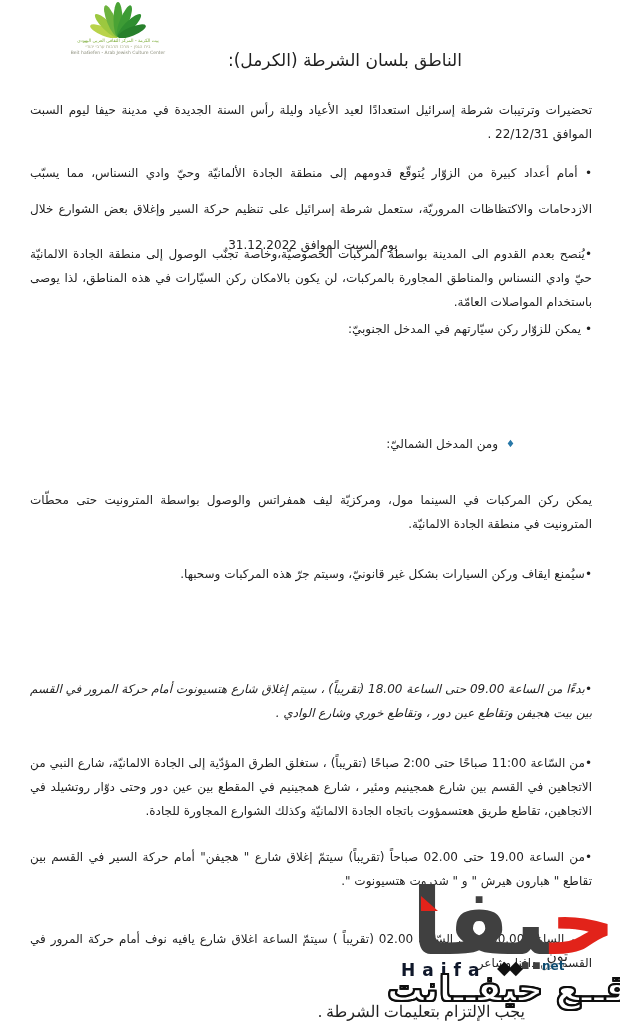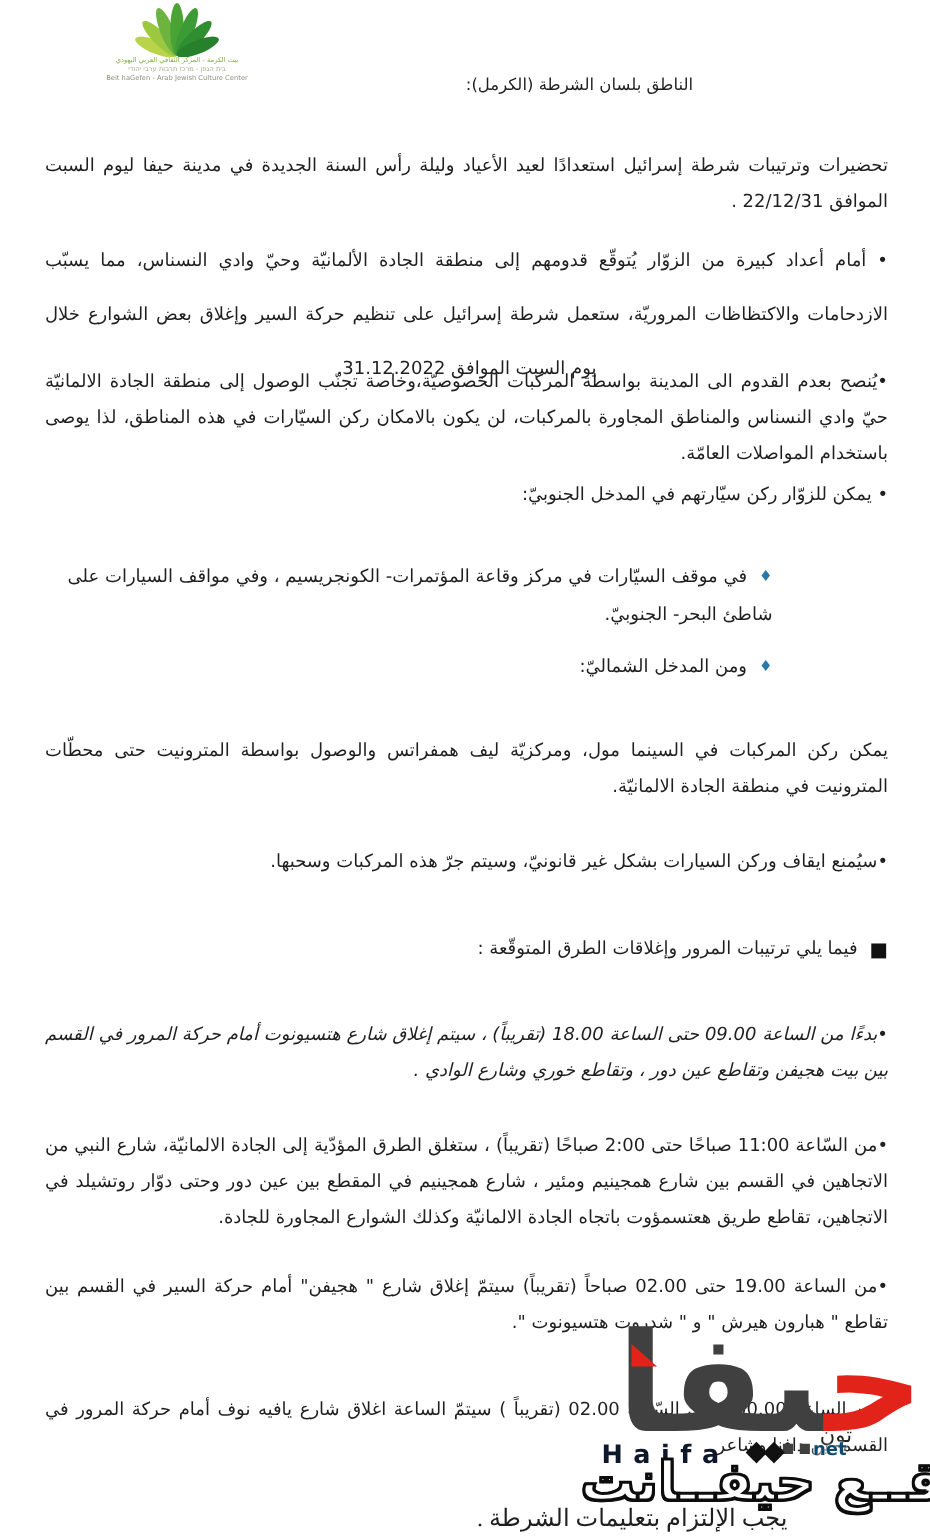--- a/index.html
+++ b/index.html
@@ -16,21 +16,21 @@
   .bhg-cap.c3{color:#8e907e;}
   .haifa{position:absolute;right:36px;top:20px;display:flex;gap:5px;align-items:flex-start;}
   .haifa-texts{margin-top:13px;text-align:center;color:#2a3f8f;}
   .haifa-heb{font-size:23px;font-weight:bold;line-height:22px;letter-spacing:1px;}
   .haifa-sub{font-size:9px;line-height:11px;}
   
   .para{
     position:absolute;left:30px;right:28px;direction:rtl;text-align:justify;text-align-last:right;
     font-size:12px;line-height:24px;color:#1f1f1f;
   }
-  .spk{position:absolute;top:50px;right:158px;direction:rtl;font-size:11px;white-space:nowrap;}
+  .spk{position:absolute;top:50px;right:158px;direction:rtl;font-size:17px;white-space:nowrap;}
   .p-0{top:98px;}
   .p-1{top:155px;line-height:36px;text-align-last:center;}
   .p-2{top:242px;}
   .p-3{top:317px;}
   .p-4{top:372px;right:105px;left:45px;}
   .p-5{top:432px;right:105px;left:45px;}
   .p-6{top:488px;}
   .p-7{top:562px;}
   .p-8{top:620px;}
   .p-9{top:677px;font-style:italic;}
@@ -86,33 +86,27 @@
   </div>
 
 
   <div class="spk">الناطق بلسان الشرطة (الكرمل):</div>
 
   <div class="para p-0">تحضيرات وترتيبات شرطة إسرائيل استعدادًا لعيد الأعياد وليلة رأس السنة الجديدة في مدينة حيفا ليوم السبت الموافق 22/12/31 .</div>
   <div class="para p-1">• أمام أعداد كبيرة من الزوّار يُتوقّع قدومهم إلى منطقة الجادة الألمانيّة وحيّ وادي النسناس، مما يسبّب الازدحامات والاكتظاظات المروريّة، ستعمل شرطة إسرائيل على تنظيم حركة السير وإغلاق بعض الشوارع خلال يوم السبت الموافق 31.12.2022.</div>
   <div class="para p-2">•يُنصح بعدم القدوم الى المدينة بواسطة المركبات الخصوصيّة،وخاصة تجنّب الوصول إلى منطقة الجادة الالمانيّة حيّ وادي النسناس والمناطق المجاورة بالمركبات، لن يكون بالامكان ركن السيّارات في هذه المناطق، لذا  يوصى باستخدام المواصلات العامّة.</div>
   <div class="para p-3">• يمكن للزوّار  ركن سيّارتهم في المدخل الجنوبيّ:</div>
 
-  <div class="para p-4">
-    <span class="dia">♦</span><span>في موقف السيّارات في مركز وقاعة المؤتمرات- الكونجريسيم  ، وفي مواقف السيارات على شاطئ البحر- الجنوبيّ.</span>
-  </div>
   <div class="para p-5">
     <span class="dia">♦</span><span>ومن المدخل الشماليّ:</span>
   </div>
 
   <div class="para p-6">يمكن ركن المركبات في السينما مول، ومركزيّة ليف همفراتس والوصول بواسطة المترونيت حتى محطّات المترونيت في منطقة الجادة الالمانيّة.</div>
   <div class="para p-7">•سيُمنع ايقاف وركن السيارات بشكل غير قانونيّ، وسيتم جرّ هذه المركبات وسحبها.</div>
 
-  <div class="para p-8">
-    <span class="sq">■</span><span>فيما يلي ترتيبات المرور وإغلاقات الطرق المتوقّعة :</span>
-  </div>
 
   <div class="para p-9">•بدءًا من الساعة 09.00 حتى الساعة 18.00 (تقريباً) ، سيتم إغلاق شارع هتسيونوت أمام حركة المرور في القسم بين بيت هجيفن وتقاطع عين دور ، وتقاطع خوري وشارع الوادي .</div>
   <div class="para p-10">•من السّاعة 11:00 صباحًا حتى 2:00 صباحًا (تقريباً) ، ستغلق الطرق المؤدّية إلى الجادة الالمانيّة، شارع النبي من  الاتجاهين في القسم بين شارع همجينيم ومئير ، شارع همجينيم في المقطع بين عين دور وحتى دوّار روتشيلد في الاتجاهين، تقاطع طريق هعتسمؤوت باتجاه الجادة الالمانيّة وكذلك الشوارع المجاورة للجادة.</div>
   <div class="para p-11">•من الساعة 19.00 حتى  02.00  صباحاً (تقريباً) سيتمّ إغلاق شارع " هجيفن" أمام حركة السير في القسم بين تقاطع " هبارون هيرش " و " شدروت هتسيونوت ".</div>
   <div class="para p-12">•من الساعة 00.00 وحتى السّاعة 02.00 (تقريباً ) سيتمّ الساعة اغلاق  شارع يافيه نوف أمام حركة المرور في القسم بين دافنا  وشاعر</div>
 
   <div class="frag">تون</div>
   <div class="footer-line">يجب الإلتزام بتعليمات الشرطة .</div>
 
   <div class="wm">

